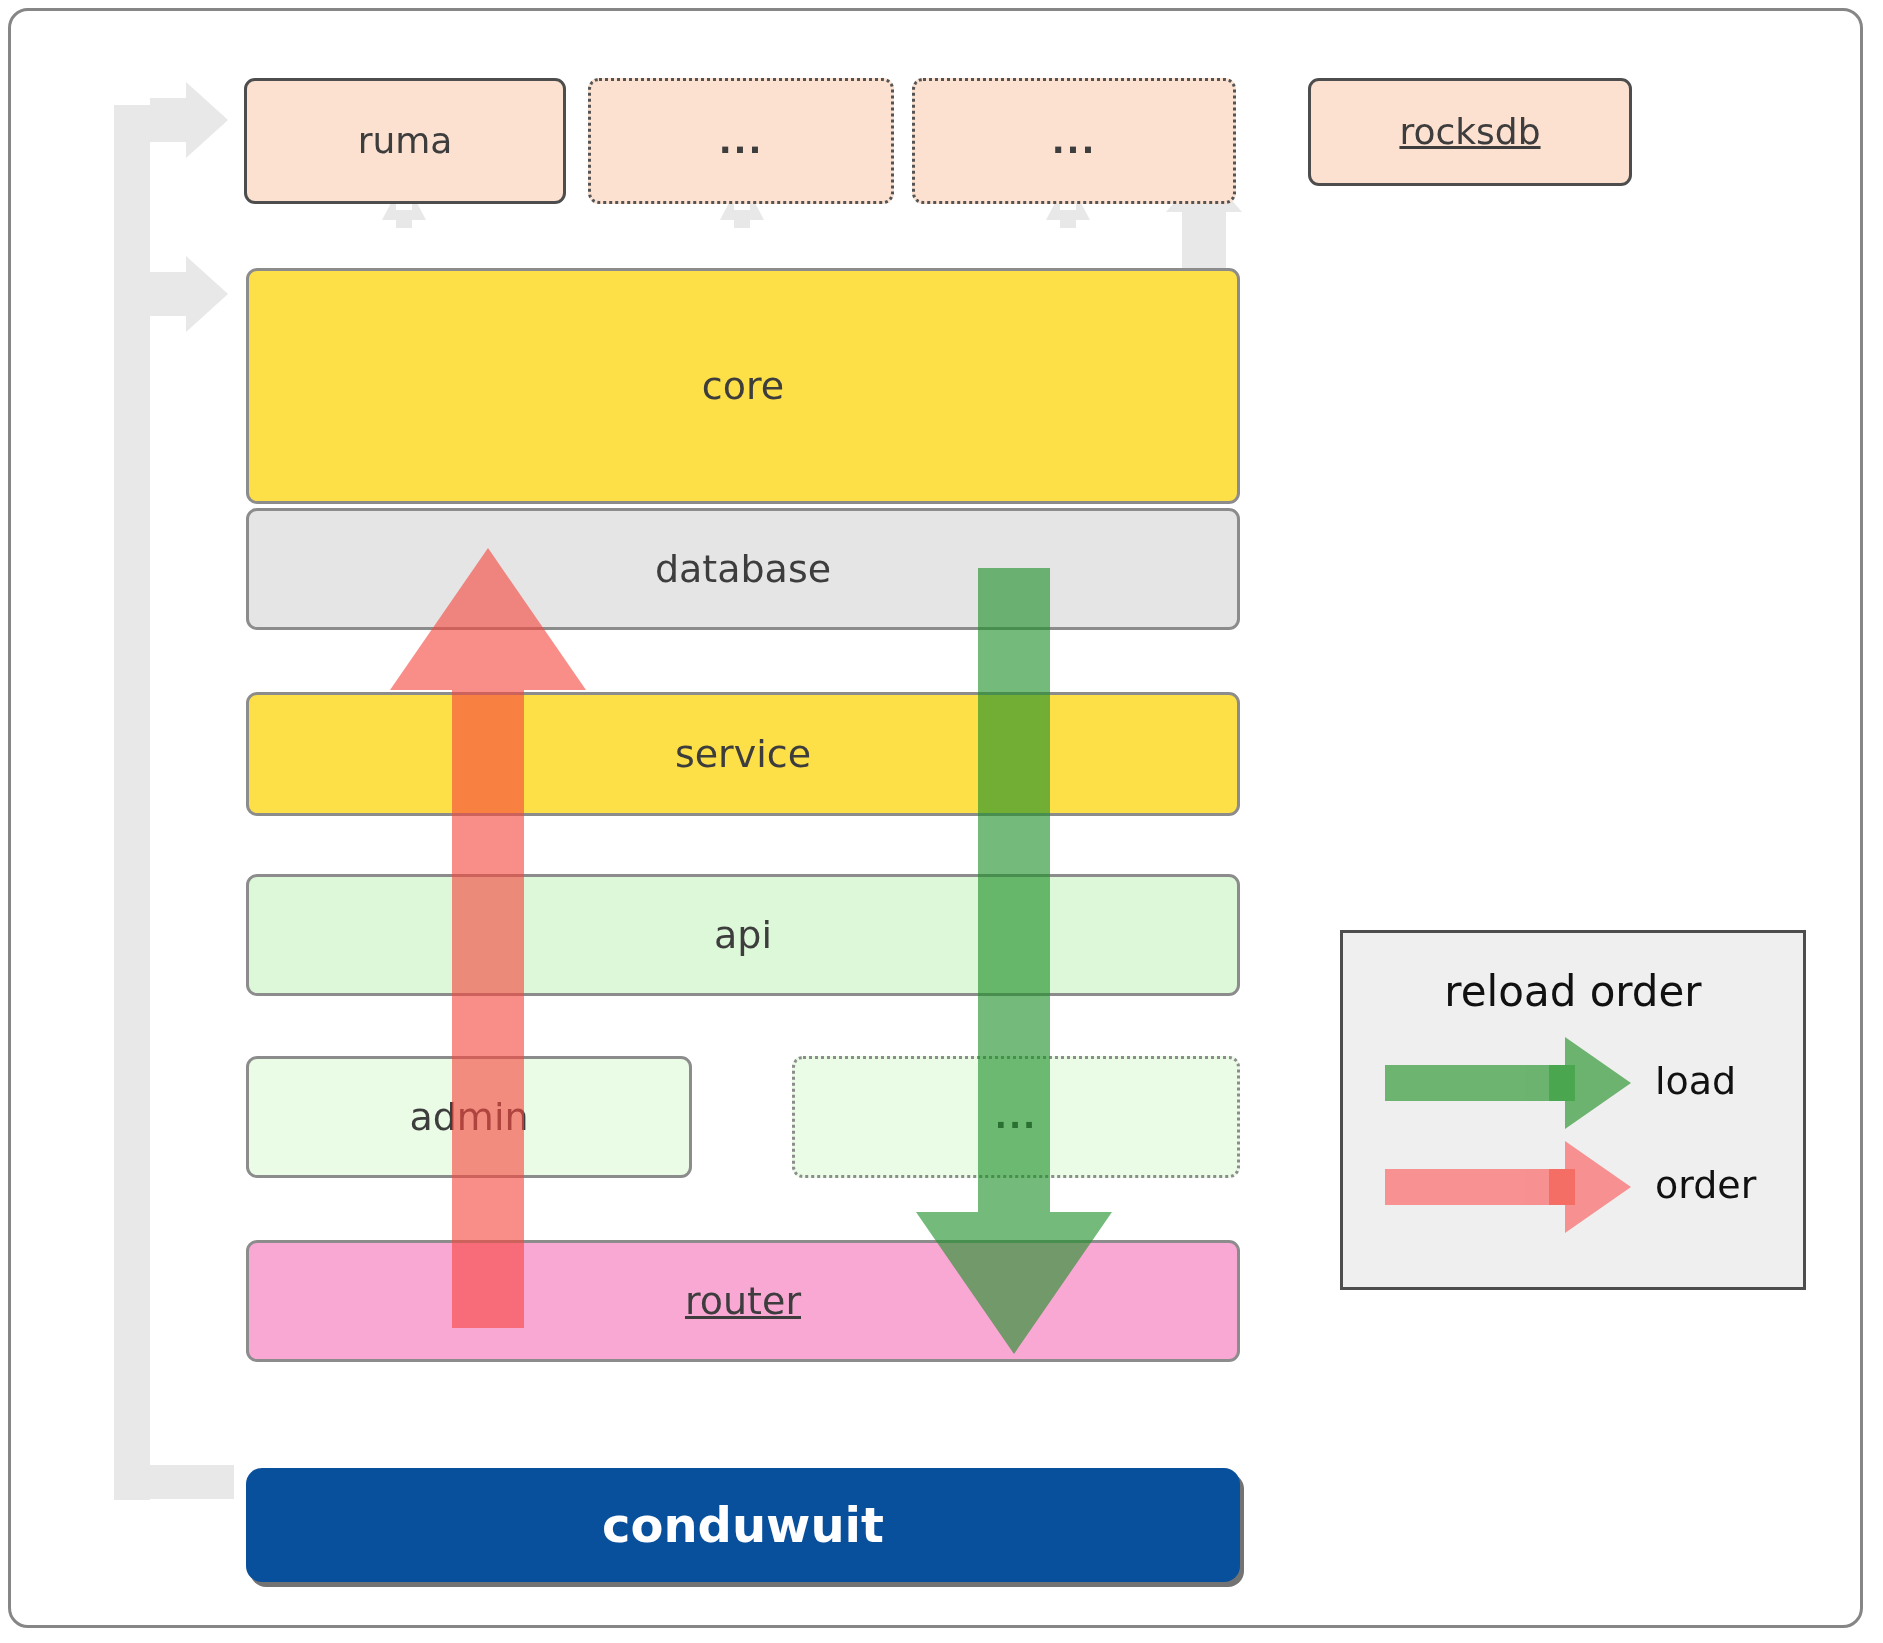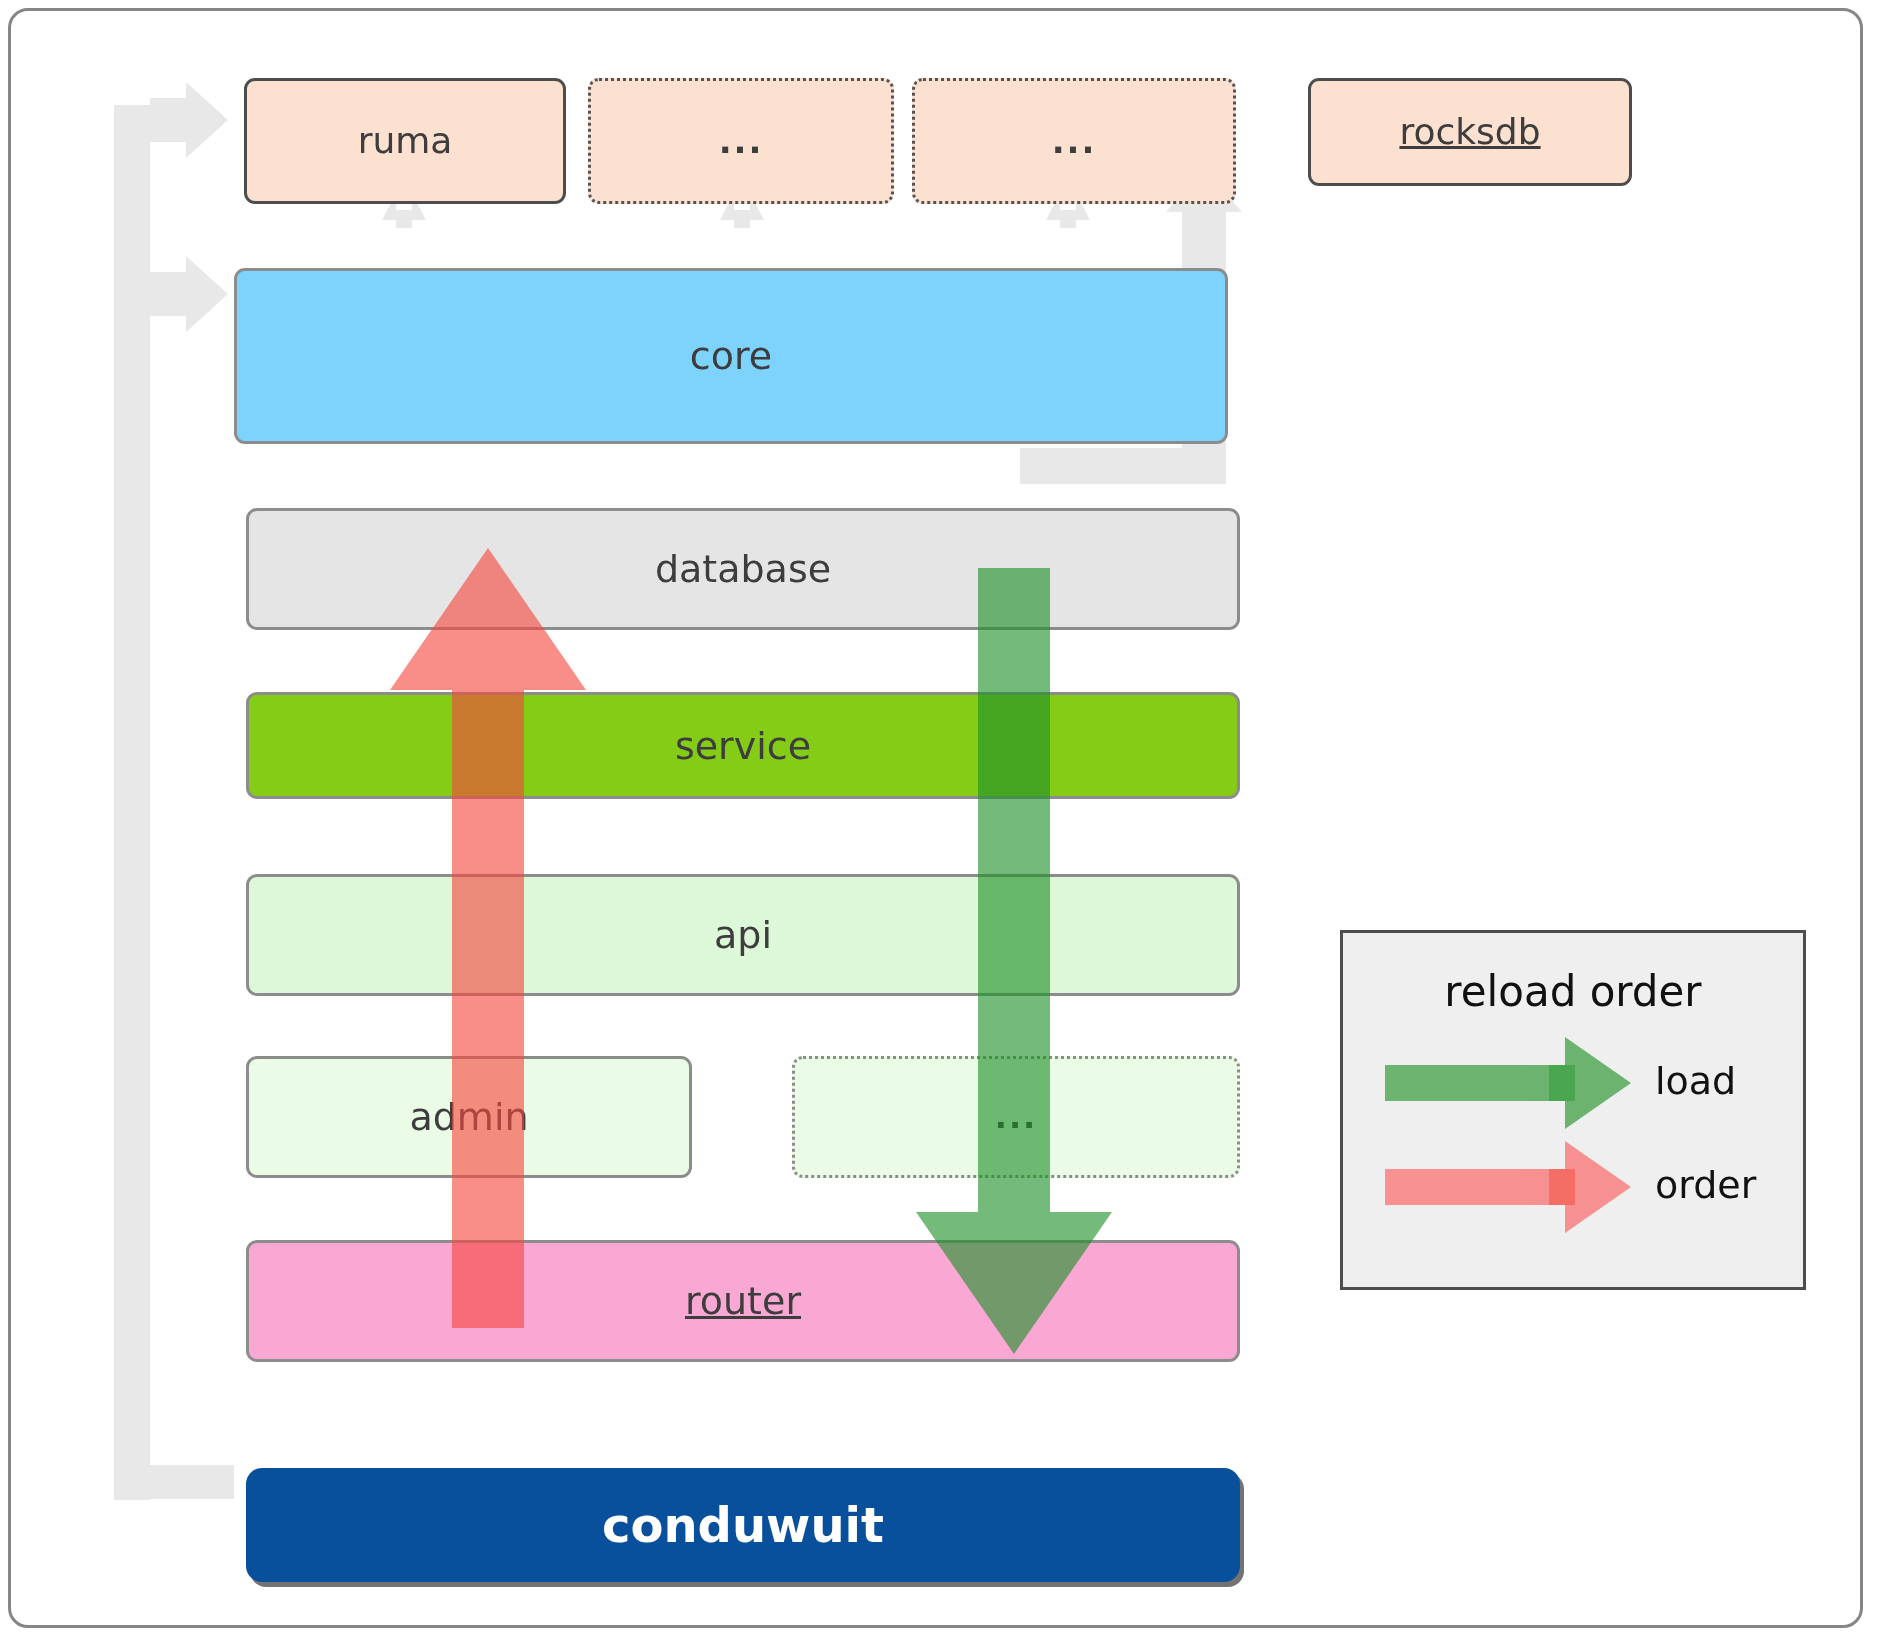--- a/index.html
+++ b/index.html
@@ -89,29 +89,29 @@
   </div>
 
   <div class="node crate dotted dots" style="left:912px;top:78px;width:324px;height:126px;">
     <span class="lbl">...</span>
   </div>
 
   <div class="node crate" style="left:1308px;top:78px;width:324px;height:108px;text-decoration:underline;">
     <span class="lbl">rocksdb</span>
   </div>
 
-  <div class="node layer" style="left:234px;top:268px;width:994px;height:176px;background:#7dd3fc;">
+  <div class="node layer" style="left:246px;top:268px;width:994px;height:236px;background:#fde047;">
     <span class="lbl">core</span>
   </div>
 
   <div class="node layer" style="left:246px;top:508px;width:994px;height:122px;background:#e5e5e5;">
     <span class="lbl">database</span>
   </div>
 
-  <div class="node layer" style="left:246px;top:692px;width:994px;height:107px;background:#84cc16;">
+  <div class="node layer" style="left:246px;top:692px;width:994px;height:124px;background:#fde047;">
     <span class="lbl">service</span>
   </div>
 
   <div class="node layer" style="left:246px;top:874px;width:994px;height:122px;background:#DDF8D8;">
     <span class="lbl">api</span>
   </div>
 
   <div class="node layer" style="left:246px;top:1056px;width:446px;height:122px;background:#EAFBE6;">
     <span class="lbl">admin</span>
   </div>

